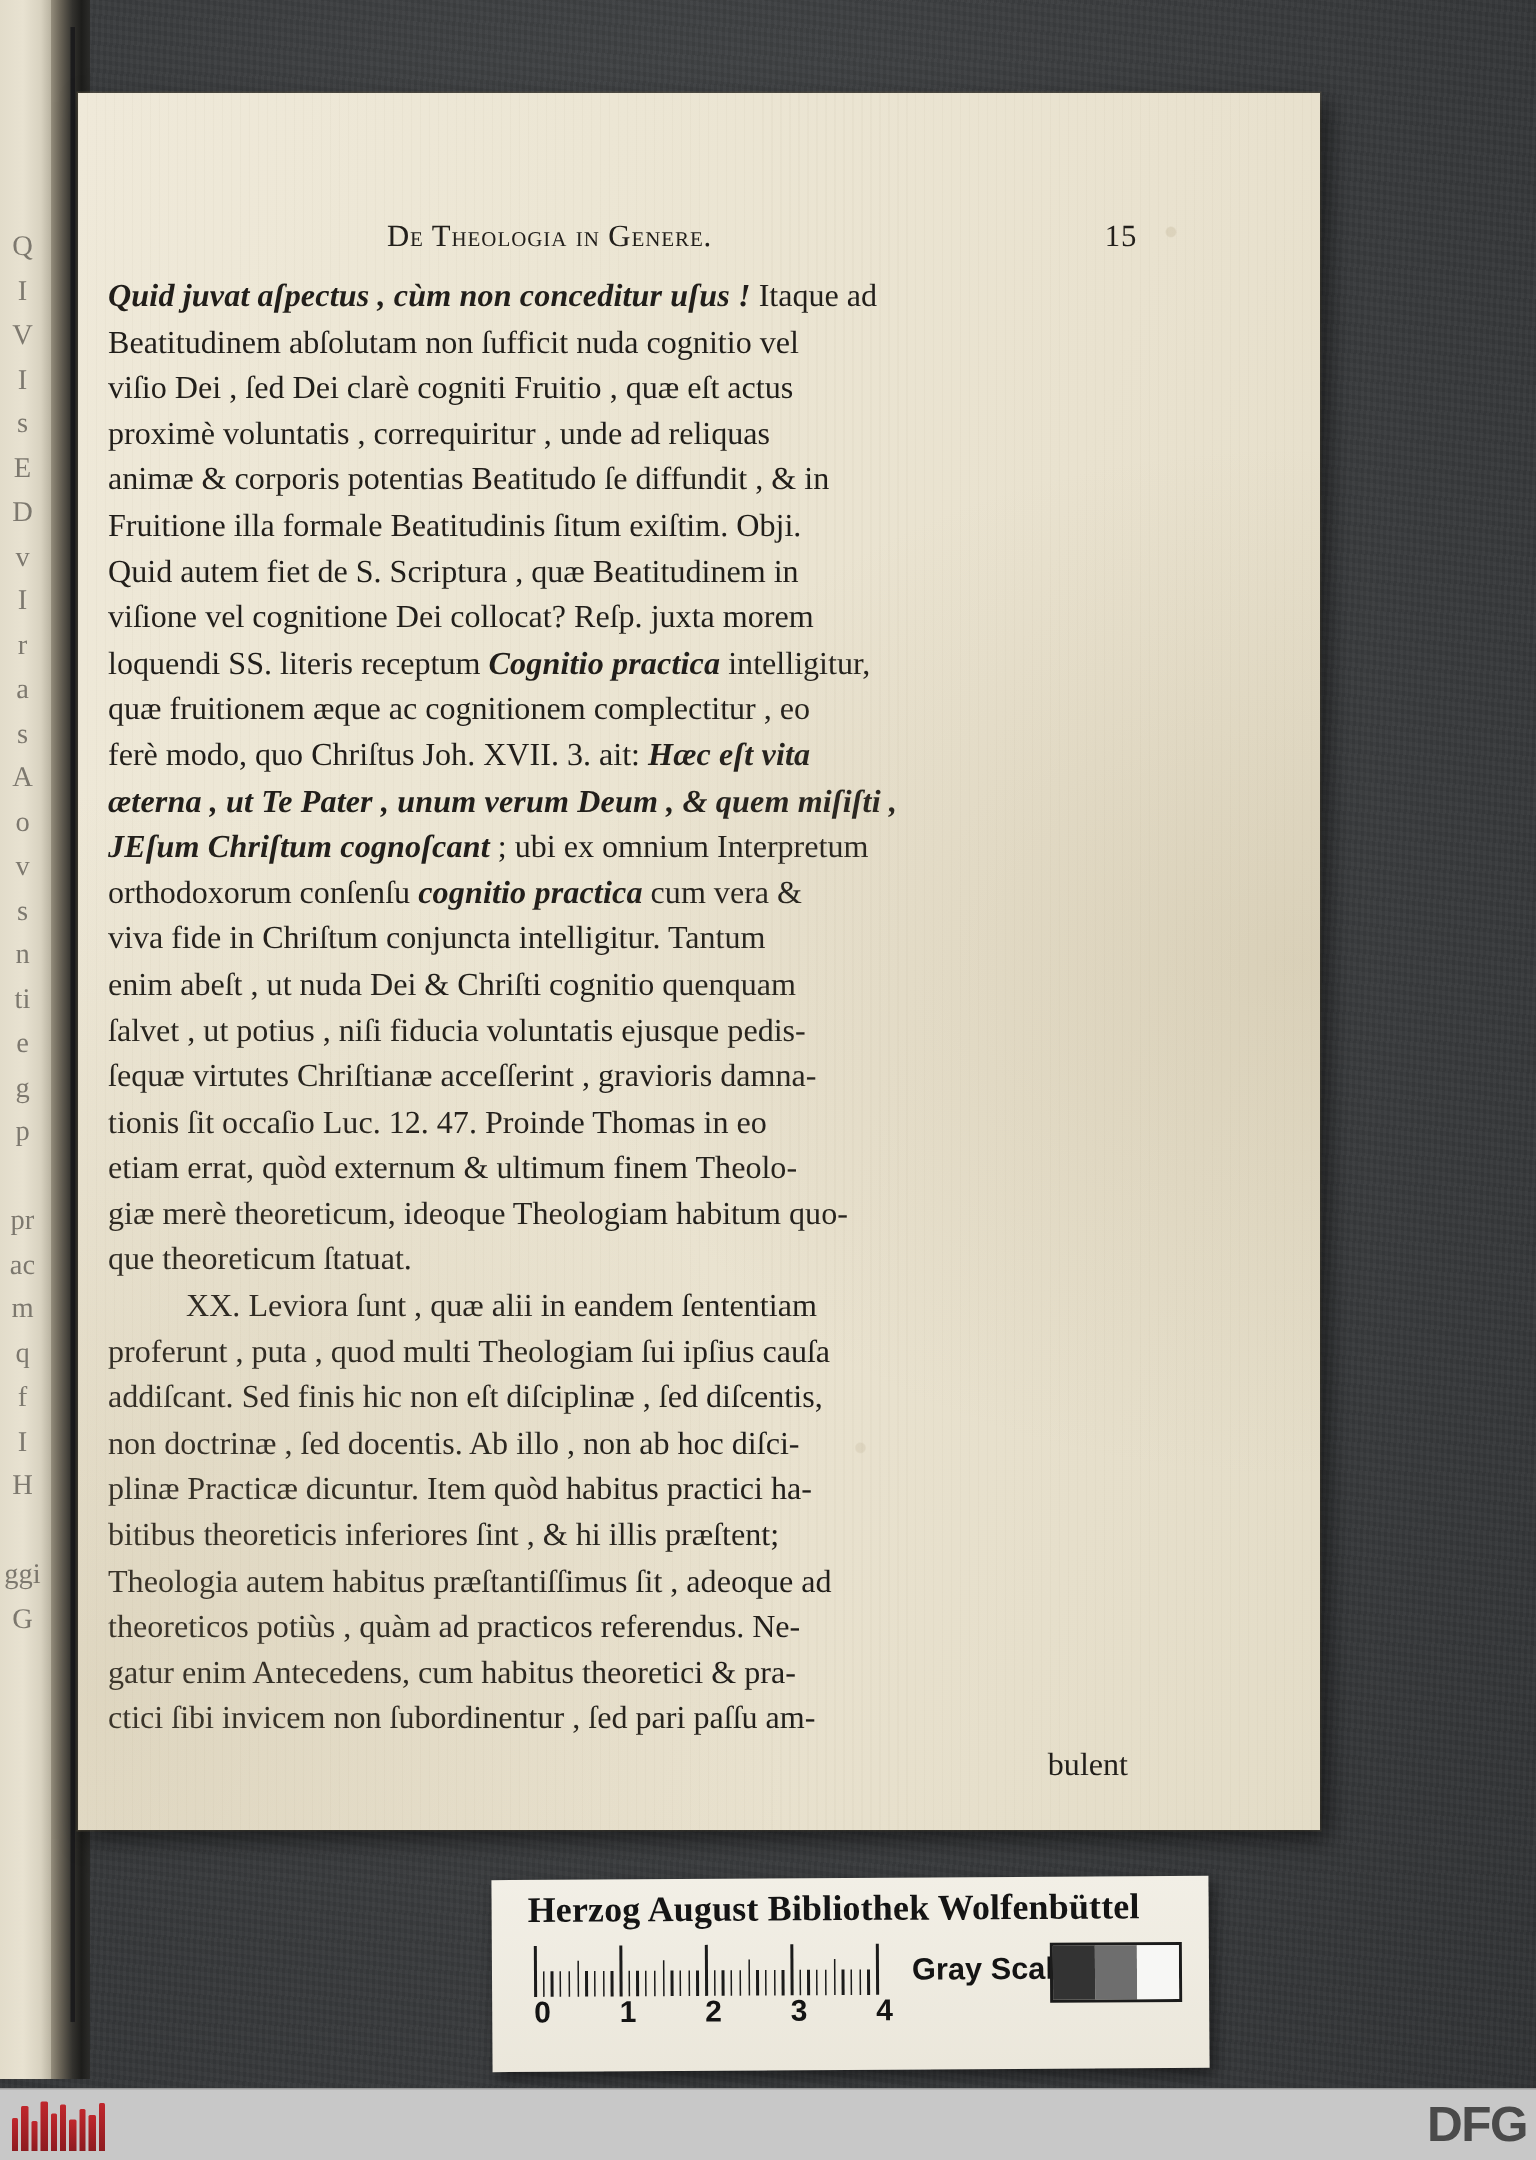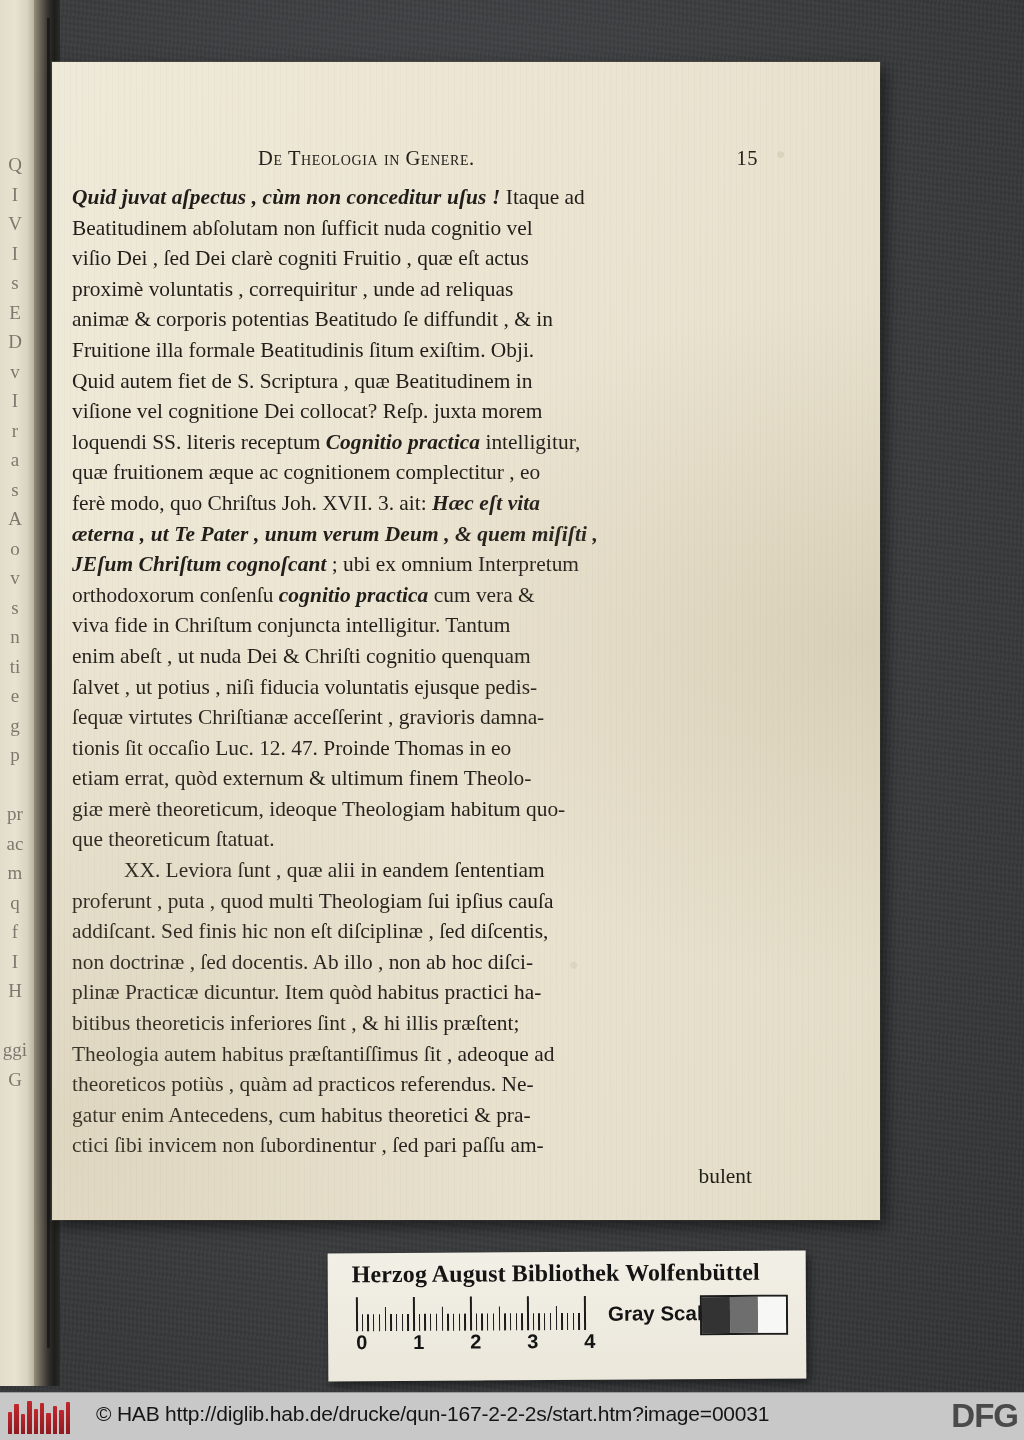--- a/index.html
+++ b/index.html
@@ -391,15 +391,14 @@
       <i style="height: 30px;"></i>
       <i style="height: 20px;"></i>
       <i style="height: 33px;"></i>
       <i style="height: 25px;"></i>
       <i style="height: 31px;"></i>
       <i style="height: 21px;"></i>
       <i style="height: 28px;"></i>
       <i style="height: 24px;"></i>
       <i style="height: 32px;"></i>
     </div>
-  <div id="copyright">© HAB http://diglib.hab.de/drucke/qun-167-2-2-2s/start.htm?image=00031</div>
   <div id="dfg-logo">DFG</div>
 </div>
 
 </body></html>

